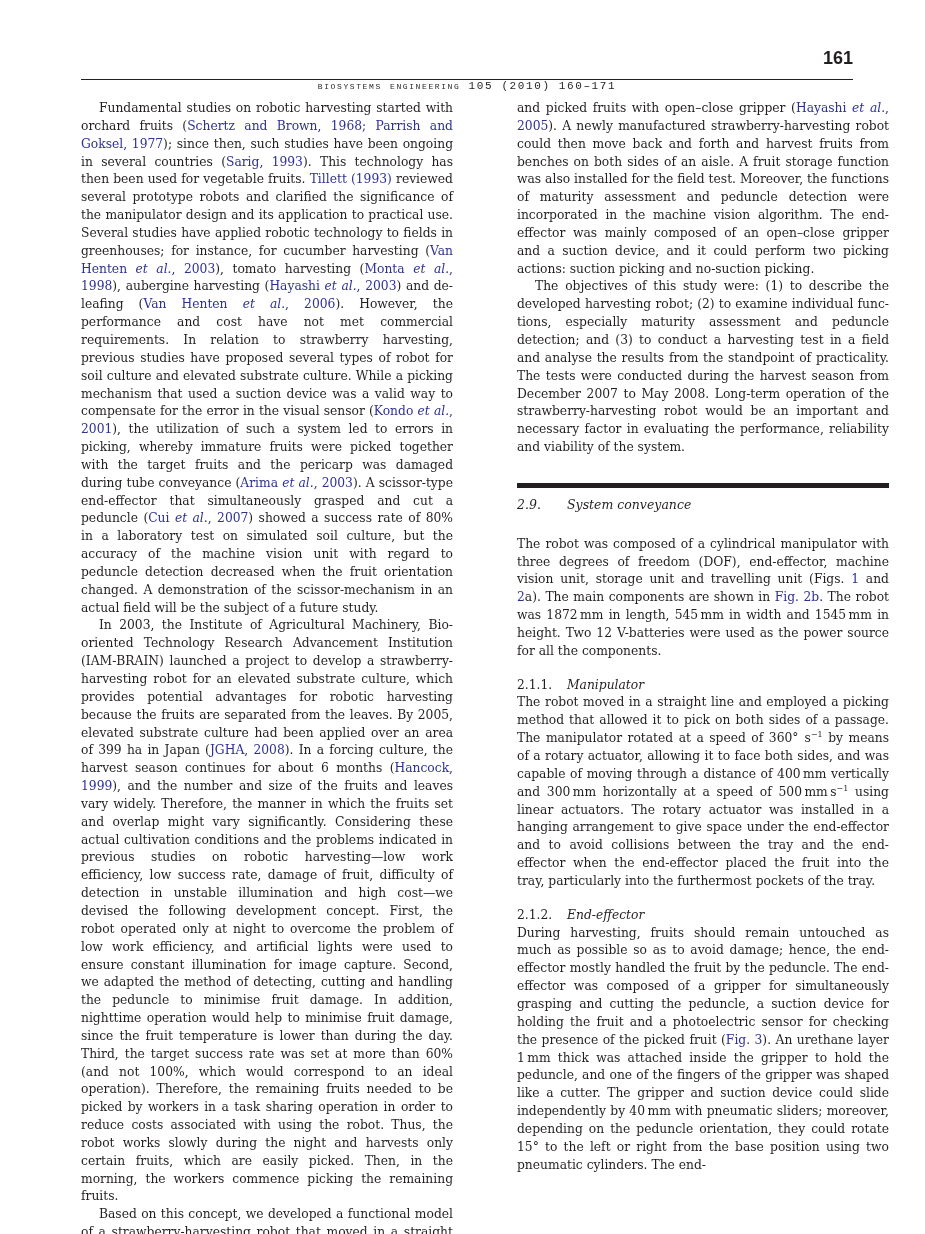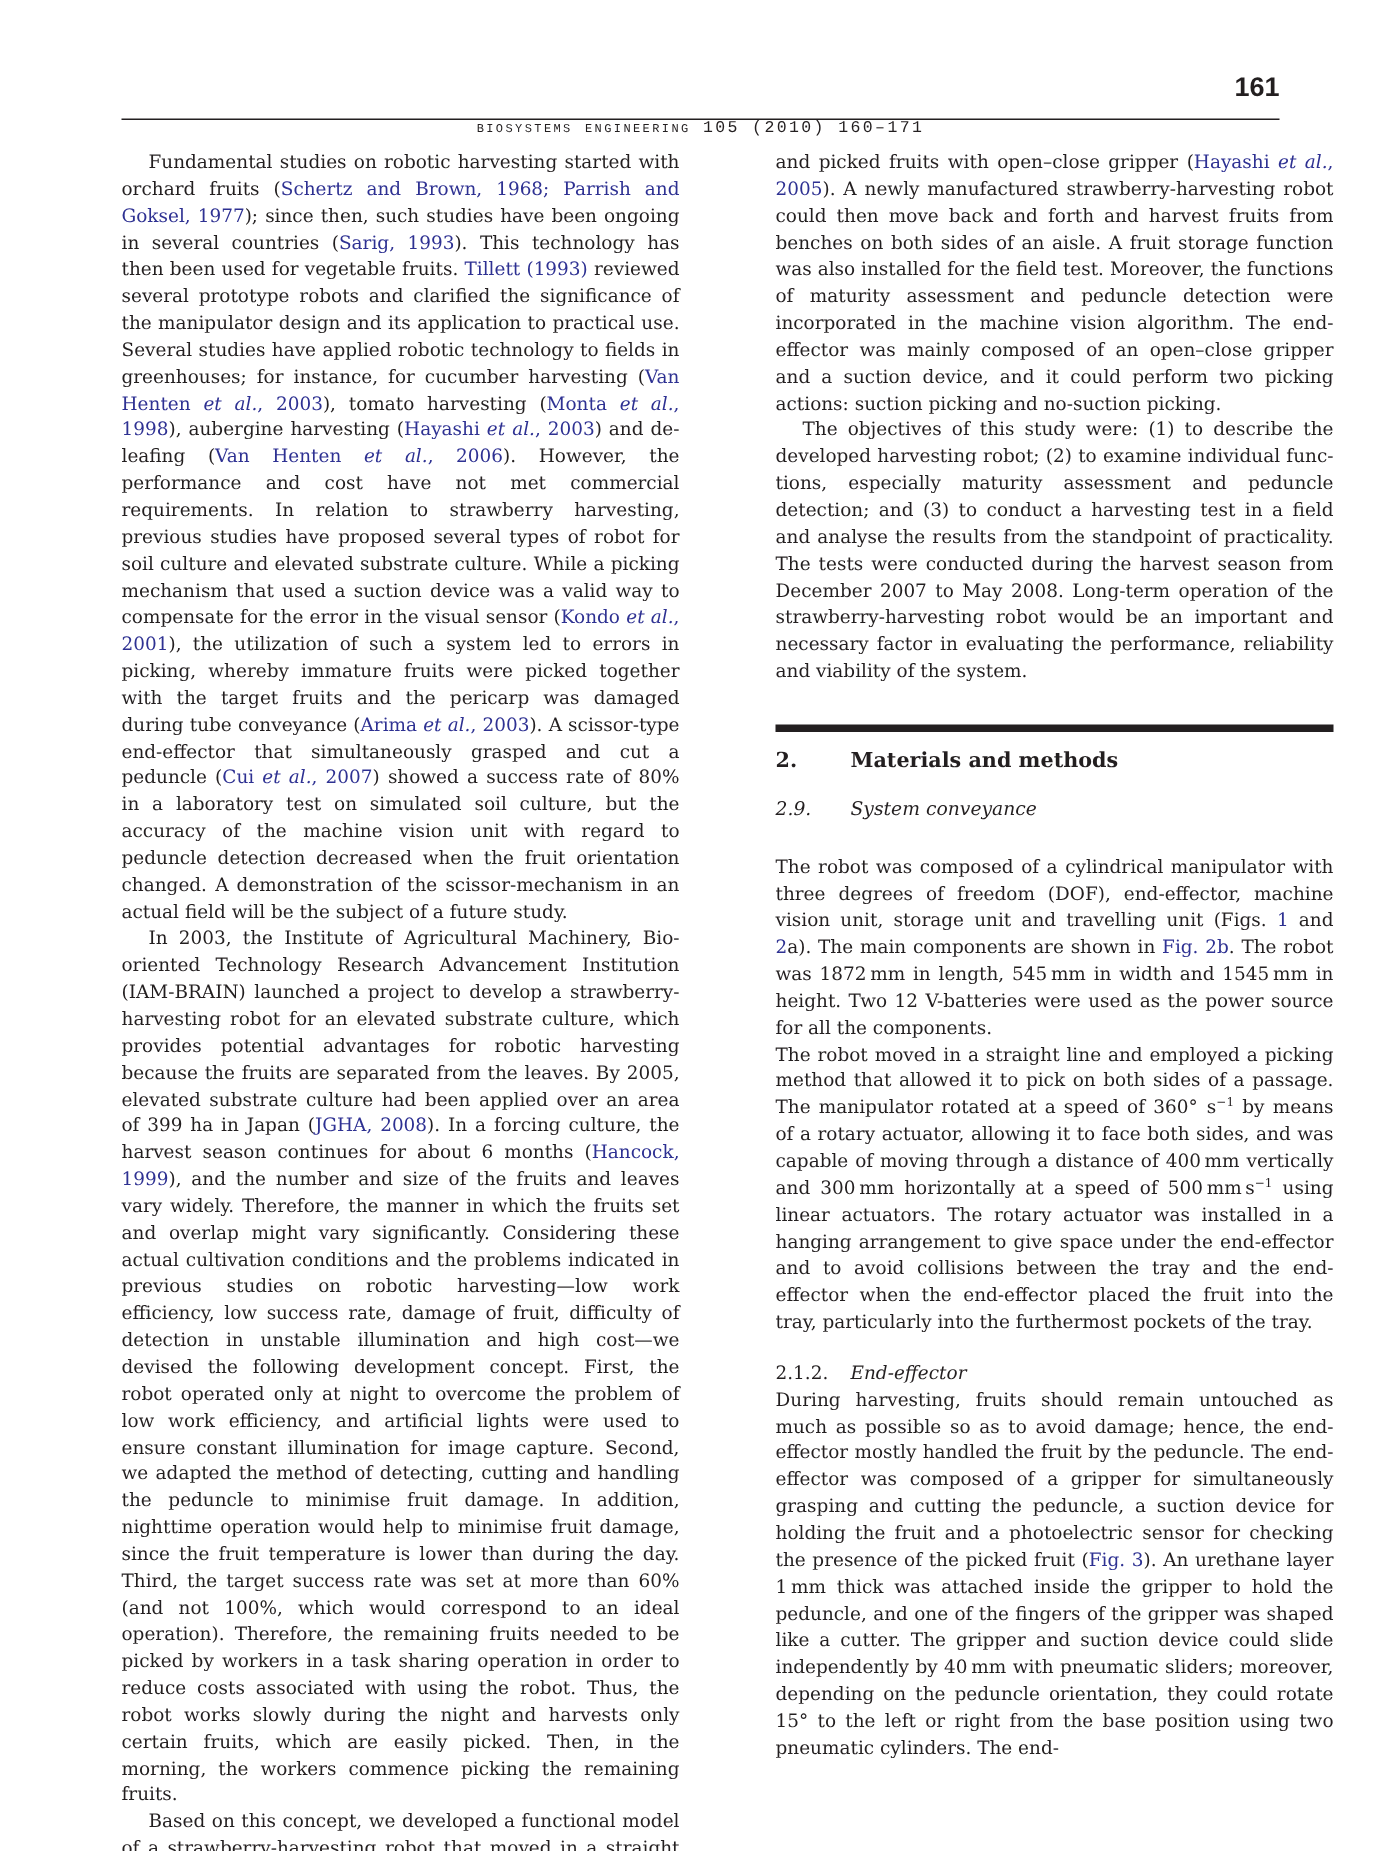--- a/index.html
+++ b/index.html
@@ -46,23 +46,23 @@
 
   <p class="indent"><span>Based on this concept, we developed a functional model of a strawberry-harvesting robot that moved in a straight line</span></p>
 </div>
 
 <div class="col col-right">
   <p><span>and picked fruits with open–close gripper (</span><span class="cite"><span>Hayashi </span><i>et al.</i><span>, 2005</span></span><span>). A newly manufactured strawberry-harvesting robot could then move back and forth and harvest fruits from benches on both sides of an aisle. A fruit storage function was also installed for the field test. Moreover, the functions of maturity assessment and peduncle detection were incorporated in the machine vision algorithm. The end-effector was mainly composed of an open–close gripper and a suction device, and it could perform two picking actions: suction picking and no-suction picking.</span></p>
 
   <p class="indent"><span>The objectives of this study were: (1) to describe the developed harvesting robot; (2) to examine individual func­tions, especially maturity assessment and peduncle detection; and (3) to conduct a harvesting test in a field and analyse the results from the standpoint of practicality. The tests were conducted during the harvest season from December 2007 to May 2008. Long-term operation of the strawberry-harvesting robot would be an important and necessary factor in evalu­ating the performance, reliability and viability of the system.</span></p>
 
   <div class="section-rule" style="margin-top:26px;"></div>
-  <p class="section-heading"><span class="num">2.</span><span>Materials and methods</span></p>
 
   <p class="subsection-heading"><span class="num">2.9.</span><span>System conveyance</span></p>
 
   <p><span>The robot was composed of a cylindrical manipulator with three degrees of freedom (DOF), end-effector, machine vision unit, storage unit and travelling unit (Figs. </span><span class="cite">1</span><span> and </span><span class="cite">2</span><span>a). The main components are shown in </span><span class="cite">Fig. 2b</span><span>. The robot was 1872 mm in length, 545 mm in width and 1545 mm in height. Two 12 V-batteries were used as the power source for all the components.</span></p>
 
+  <p class="subsub-heading"><span class="num">2.1.1.</span><span class="t">Manipulator</span></p>
   <p><span>The robot moved in a straight line and employed a picking method that allowed it to pick on both sides of a passage. The manipulator rotated at a speed of 360° s</span><sup>−1</sup><span> by means of a rotary actuator, allowing it to face both sides, and was capable of moving through a distance of 400 mm vertically and 300 mm horizontally at a speed of 500 mm s</span><sup>−1</sup><span> using linear actuators. The rotary actuator was installed in a hanging arrangement to give space under the end-effector and to avoid collisions between the tray and the end-effector when the end-effector placed the fruit into the tray, particularly into the furthermost pockets of the tray.</span></p>
 
   <p class="subsub-heading"><span class="num">2.1.2.</span><span class="t">End-effector</span></p>
   <p><span>During harvesting, fruits should remain untouched as much as possible so as to avoid damage; hence, the end-effector mostly handled the fruit by the peduncle. The end-effector was composed of a gripper for simultaneously grasping and cutting the peduncle, a suction device for holding the fruit and a photoelectric sensor for checking the presence of the picked fruit (</span><span class="cite">Fig. 3</span><span>). An urethane layer 1 mm thick was attached inside the gripper to hold the peduncle, and one of the fingers of the gripper was shaped like a cutter. The gripper and suction device could slide independently by 40 mm with pneumatic sliders; moreover, depending on the peduncle orientation, they could rotate 15° to the left or right from the base position using two pneumatic cylinders. The end-</span></p>
 </div>
 
 </body></html>

